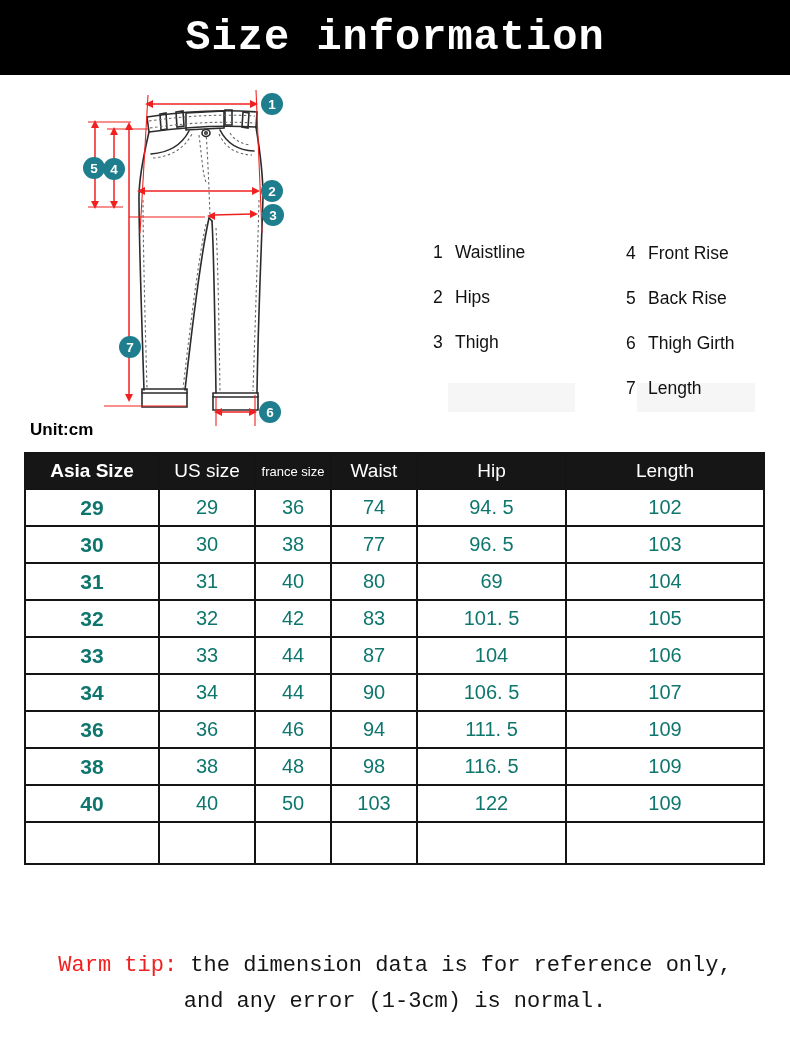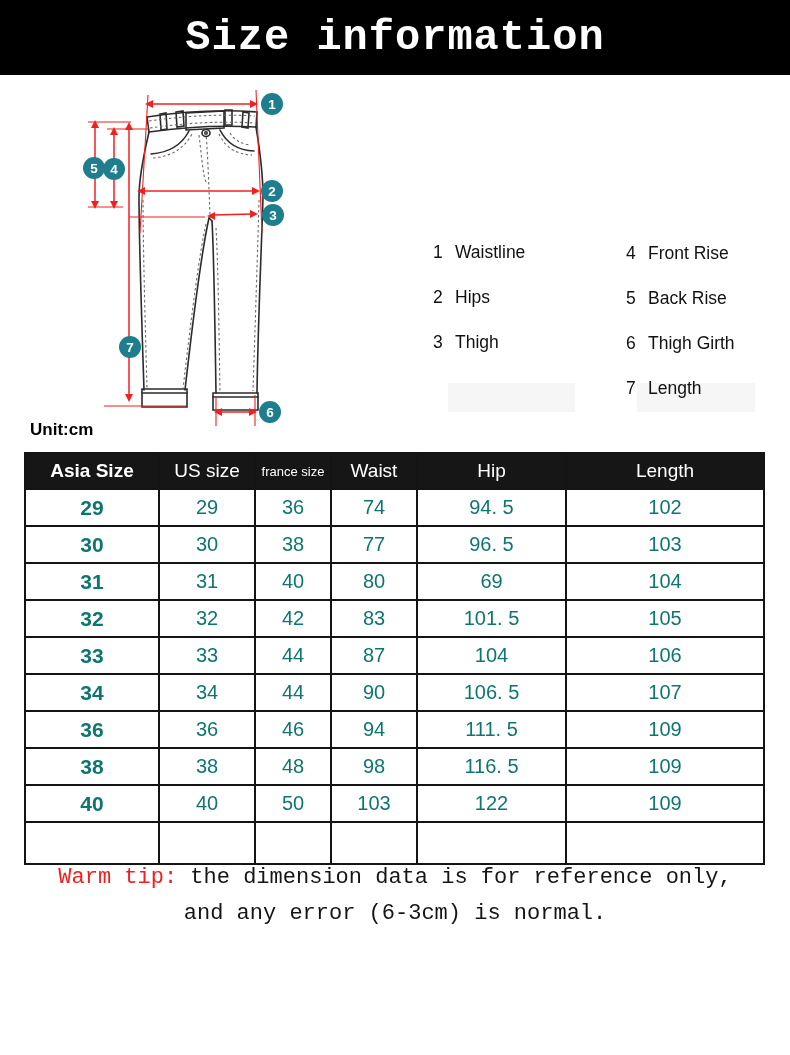--- a/index.html
+++ b/index.html
@@ -46,21 +46,21 @@
     background:#161616; color:#ffffff; font-weight:normal;
     font-size:19px; height:34px;margin-top:44px;
   }
   table.size th.c1 { font-weight:bold; }
   table.size th.c3 { font-size:13px; }
   table.size td { background:#ffffff; color:#0f766e; font-size:20px; height:35px; }
   table.size td.c1 { font-weight:bold; font-size:21px; }
   table.size tr.empty td { height:40px; }
   
   .warmtip {
-    position:absolute; left:0; top:860px; width:790px; text-align:center;
+    position:absolute; left:0; top:948px; width:790px; text-align:center;
     font-family:"Liberation Mono", monospace; font-size:22px;
     line-height:36px; color:#151515; white-space:nowrap;
   }
   .tip-label { color:#f02020; }
 </style>
 </head>
 <body>
 
 <div class="page">
 
@@ -311,16 +311,16 @@
         <td></td>
         <td></td>
         <td></td>
         <td></td>
       </tr>
     </tbody>
   </table>
 
   <div class="warmtip">
     <div><span class="tip-label">Warm tip:</span><span> </span><span>the dimension data is for reference only,</span></div>
-    <div><span>and any error (6-3cm) is normal.</span></div>
+    <div><span>and any error (1-3cm) is normal.</span></div>
   </div>
 
 </div>
 
 </body></html>

